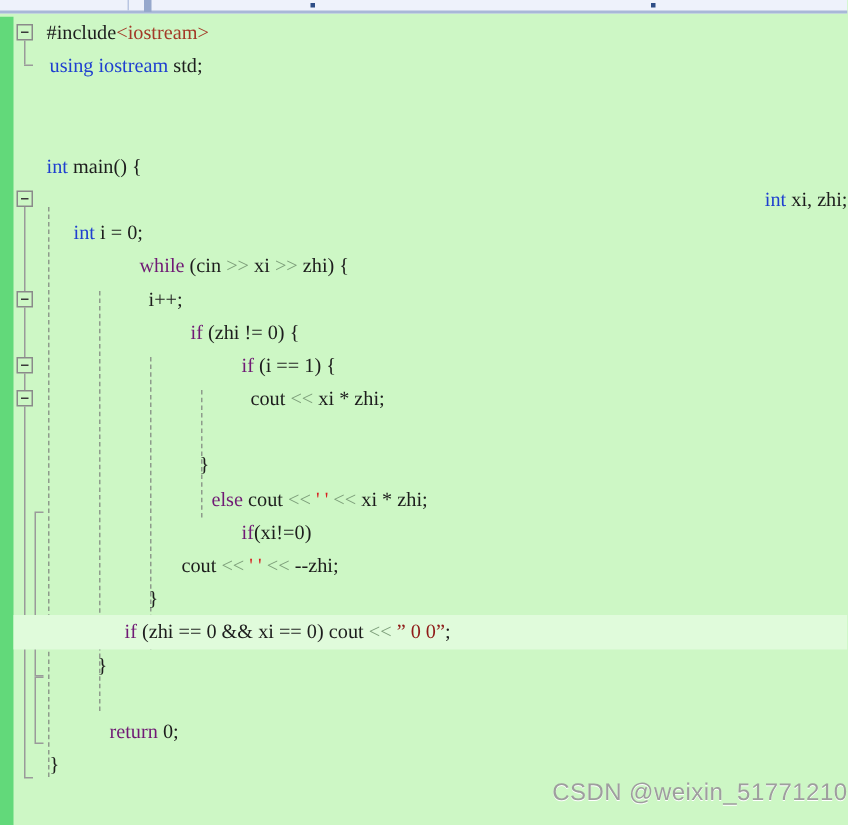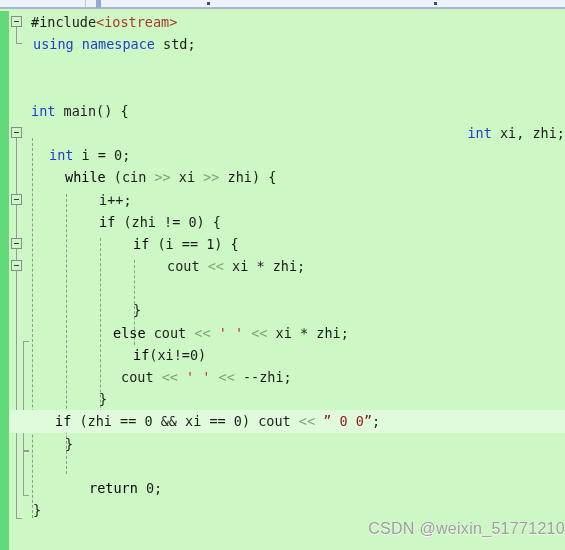--- a/index.html
+++ b/index.html
@@ -42,21 +42,21 @@
     font-size:13.5px;line-height:22.2px;
     color:#1d1d1d;
   }
   .line{
     position:relative;height:22.2px;white-space:pre;
     padding-left:5px;box-sizing:border-box;
   }
   .line.hl{background:#e0fbdb;}
 
   
-  .kw   {color:#000000;}   
+  .kw   {color:#701a75;margin-left:28px;}   
   .kwb  {color:#1f3fd0;}   
   .pre  {color:#1d1d1d;}   
   .inc  {color:#a33a28;}   
   .str  {color:#8f1a18;}   
   .chr  {color:#d82020;}   
   .op   {color:#7d9e7a;}   
   .pln  {color:#1d1d1d;}
 
   
   .fold{
@@ -127,26 +127,26 @@
       <div class="fold" style="top:249px;"></div>
 
       <div class="bracket" style="left:14px;top:330px;height:110px;"></div>
       <div class="bracket" style="left:14px;top:440px;height:45px;"></div>
 
       <div class="guide" style="left:23px;top:127px;height:380px;"></div>
       <div class="guide" style="left:57px;top:183px;height:280px;"></div>
       <div class="guide" style="left:91px;top:227px;height:195px;"></div>
       <div class="guide" style="left:125px;top:249px;height:85px;"></div>
 
-      <div style="position:relative;z-index:2;">
+      <div style="position:relative;z-index:2;font-family:Liberation Serif, serif;">
 
         <div class="line" style="padding-left:22px;"><span class="pre">#include</span><span class="inc">&lt;iostream&gt;</span></div>
 
 
-        <div class="line" style="padding-left:24px;"><span class="kwb">using namespace</span><span class="pln"> std;</span></div>
+        <div class="line" style="padding-left:24px;"><span class="kwb">using iostream</span><span class="pln"> std;</span></div>
 
         <div class="line"></div>
         <div class="line"></div>
 
         <div class="line" style="padding-left:22px;"><span class="kwb">int</span><span class="pln"> main() {</span></div>
 
         <div class="line" style="padding-left:56px;text-align:right;"><span class="kwb">int</span><span class="pln"> xi, zhi;</span></div>
 
         <div class="line" style="padding-left:40px;"><span class="kwb">int</span><span class="pln"> i = 0;</span></div>
 
@@ -171,21 +171,21 @@
         <div class="line" style="padding-left:112px;"><span class="pln">cout </span><span class="op">&lt;&lt;</span><span class="chr"> ' '</span><span class="pln"> </span><span class="op">&lt;&lt;</span><span class="pln"> --zhi;</span></div>
 
         <div class="line" style="padding-left:90px;"><span class="pln">}</span></div>
 
         <div class="line hl" style="padding-left:46px;"><span class="kw">if</span><span class="pln"> (zhi == 0 &amp;&amp; xi == 0) cout </span><span class="op">&lt;&lt;</span><span class="str"> ” 0 0”</span><span class="pln">;</span></div>
 
         <div class="line" style="padding-left:56px;"><span class="pln">}</span></div>
 
         <div class="line"></div>
 
-        <div class="line" style="padding-left:80px;"><span class="kw">return</span><span class="pln"> 0;</span></div>
+        <div class="line" style="padding-left:36px;"><span class="kw">return</span><span class="pln"> 0;</span></div>
 
         <div class="line" style="padding-left:24px;"><span class="pln">}</span></div>
 
       </div>
     </div>
 
     <div class="watermark">CSDN @weixin_51771210</div>
   </div>
 </div>
 

